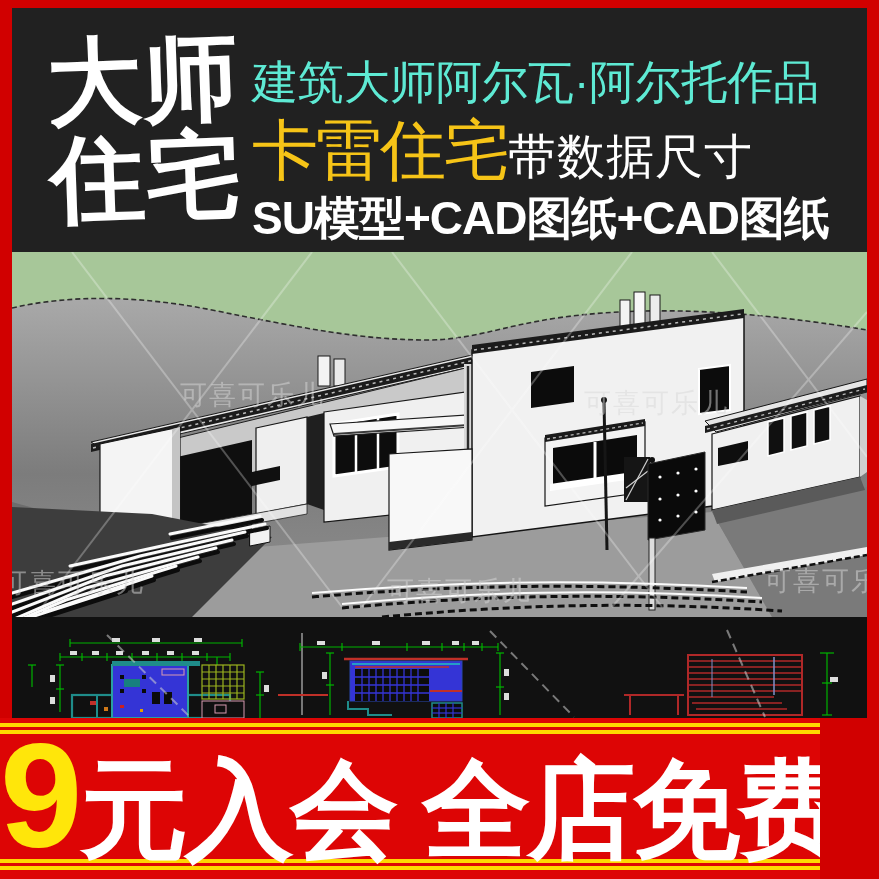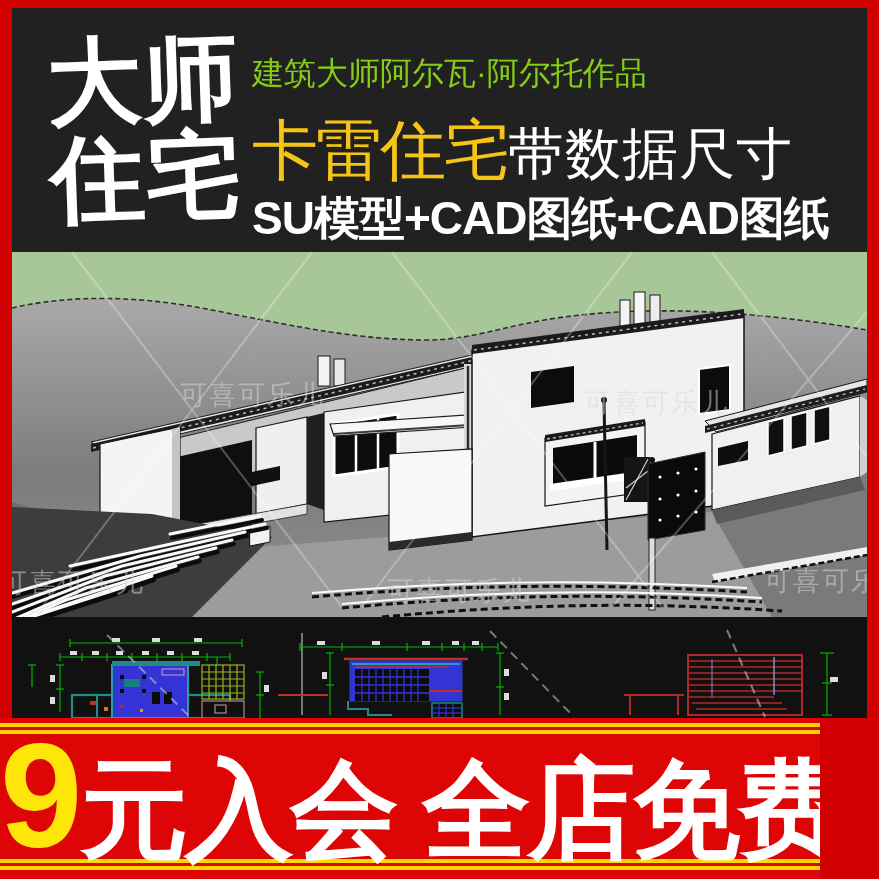--- a/index.html
+++ b/index.html
@@ -5,25 +5,25 @@
   html,body{margin:0;padding:0;width:879px;height:879px;overflow:hidden;
     font-family:"Liberation Sans","DejaVu Sans",sans-serif;}
   body{background:#d10000;position:relative;}
   .poster{position:absolute;inset:0;}
 
   
   .header{position:absolute;left:12px;top:8px;width:855px;height:244px;background:#212121;}
   .big-title{position:absolute;left:30px;top:24px;width:205px;text-align:center;
     color:#ffffff;font-weight:bold;font-size:95px;line-height:97px;letter-spacing:1px;
     transform:rotate(-2deg);}
-  .subtitle{position:absolute;left:240px;top:44px;color:#84cc16;font-size:32px;
+  .subtitle{position:absolute;left:240px;top:44px;color:#5eead4;font-size:46px;
     letter-spacing:0px;white-space:nowrap;}
   .product-line{position:absolute;left:240px;top:98px;white-space:nowrap;}
   .product-name{color:#f6c417;font-size:66px;font-weight:normal;letter-spacing:-2px;}
-  .product-suffix{color:#ffffff;font-size:56px;letter-spacing:1px;}
+  .product-suffix{color:#ffffff;font-size:48px;letter-spacing:1px;}
   .features{position:absolute;left:240px;top:180px;color:#ffffff;font-size:46px;
     font-weight:bold;letter-spacing:-1px;white-space:nowrap;}
 
   
   .render{position:absolute;left:12px;top:252px;width:855px;height:365px;background:#0369a1;}
   .render svg{display:block;}
 
   
   .cad{position:absolute;left:12px;top:617px;width:855px;height:101px;background:#111111;}
   .cad svg{display:block;}

